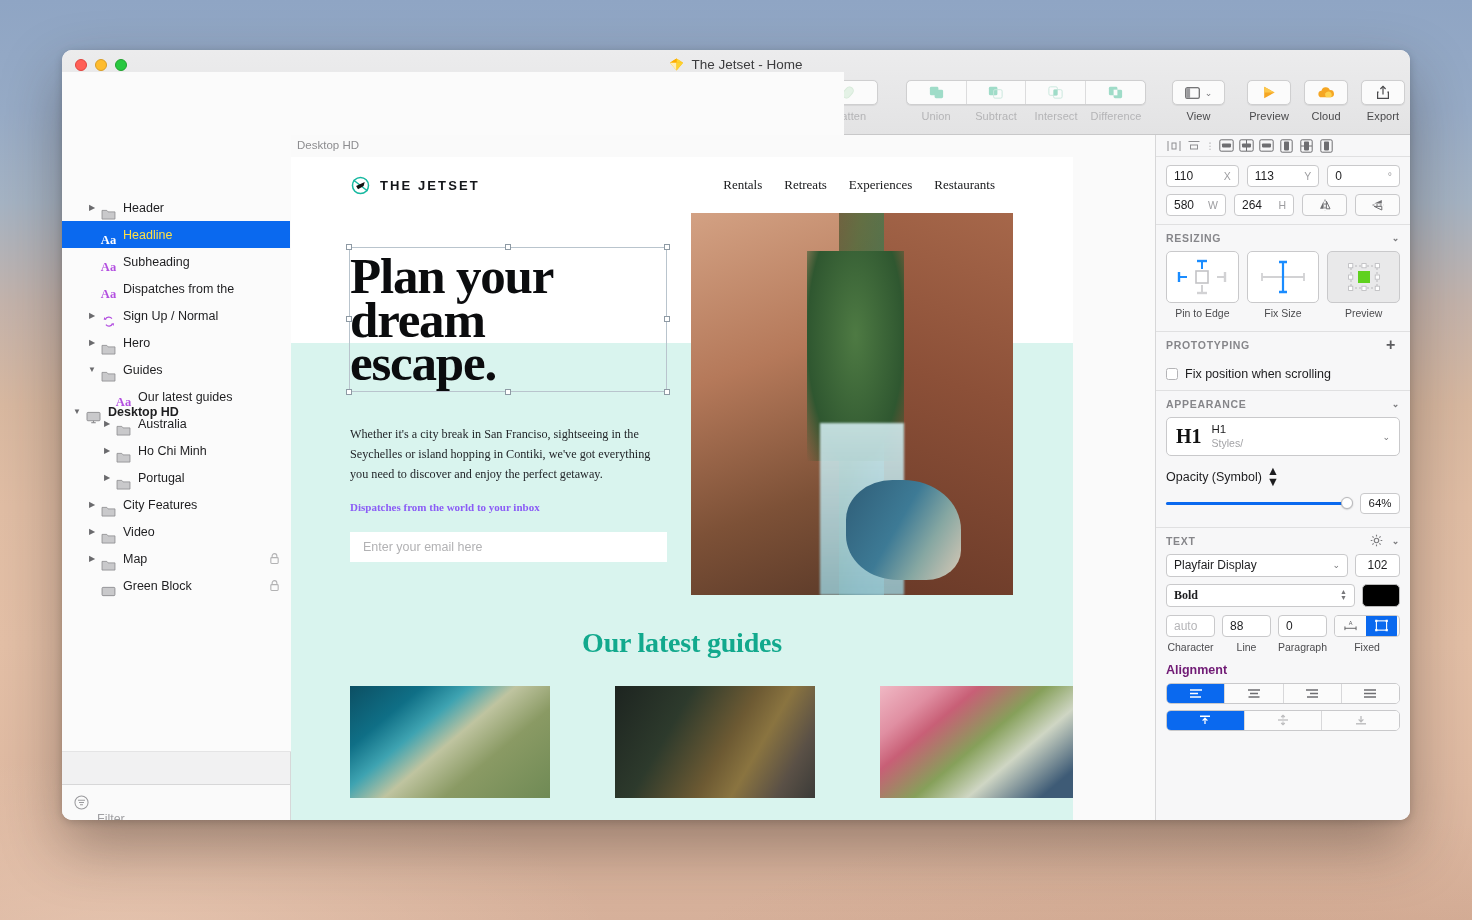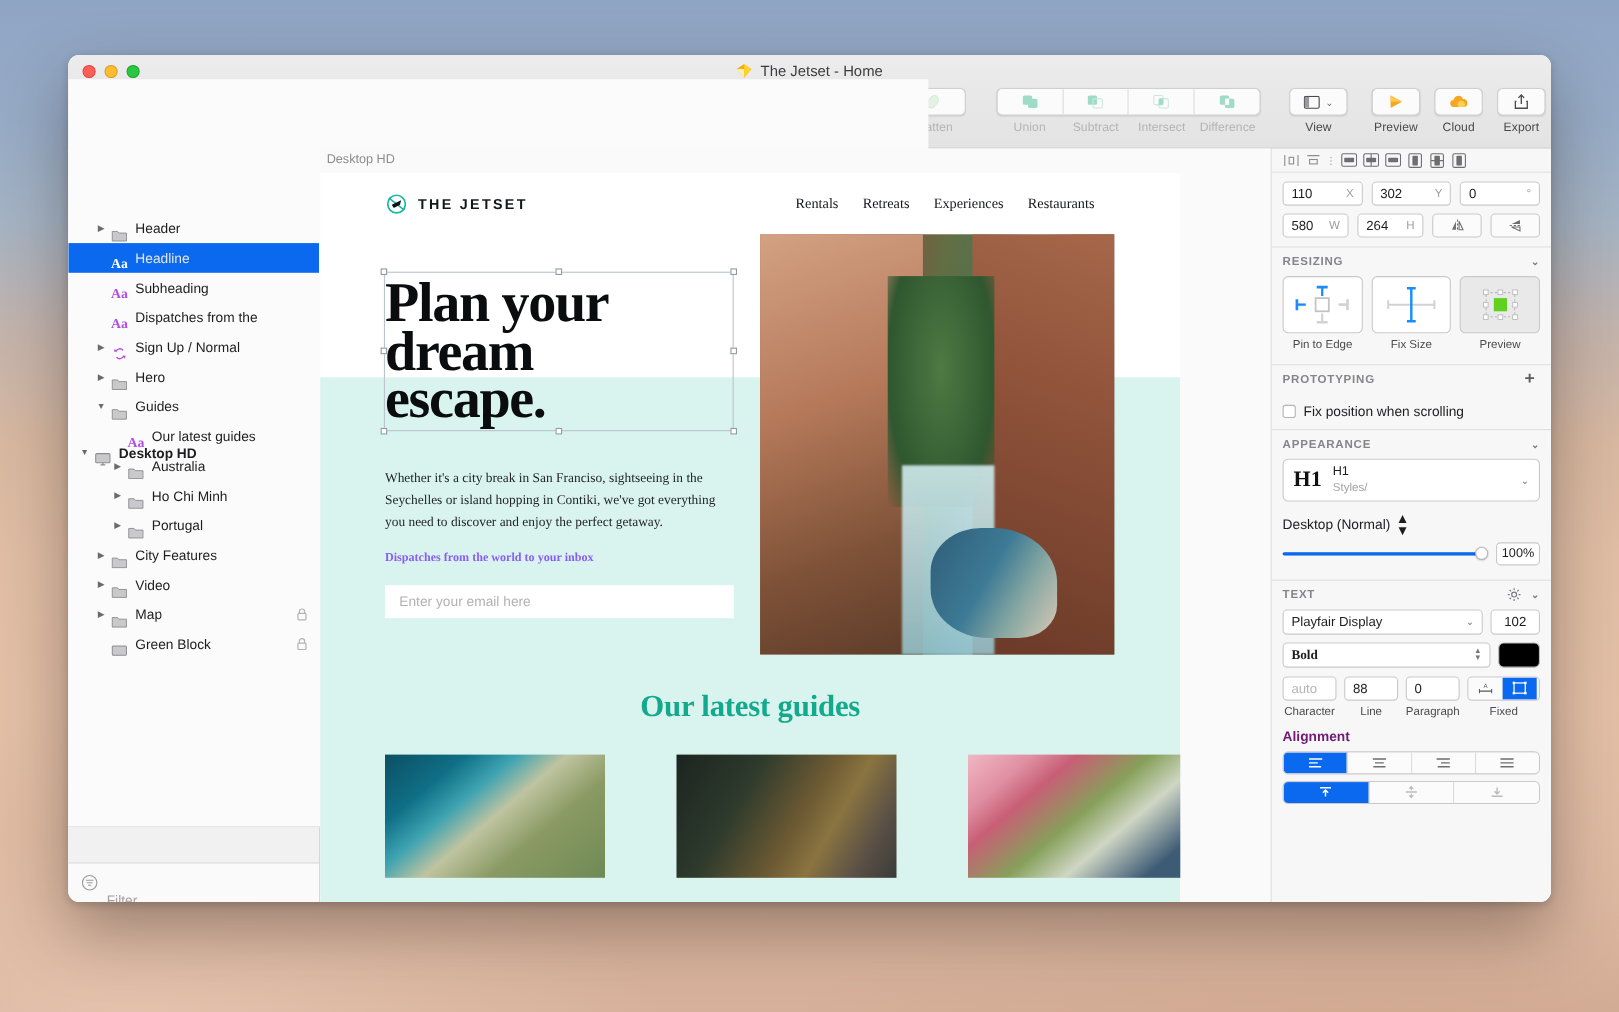--- a/index.html
+++ b/index.html
@@ -88,21 +88,21 @@
     border-bottom:1px solid #dcdcde;
   }
   .page-row .chev{margin-left:4px;}
   .layers{ flex:1; overflow:hidden; background:#f1f1f2; }
   .lrow{
     height:27px; display:flex; align-items:center; font-size:12.5px; color:#1e1e20;
     padding-right:10px; position:relative;
   }
   .lrow.artboard{ background:#fbfbfb; font-weight:700; border-bottom:1px solid #e4e4e5;}
   .lrow.sel{ background:#0a69ef; color:#fff; }
-  .lrow.sel .ltxt{ color:#e5e5e5; }
+  .lrow.sel .ltxt{ color:#fde047; }
   .disc{ width:14px; text-align:center; font-size:8px; color:#6a6a6d; flex:0 0 14px;}
   .disc.empty{ visibility:hidden; }
   .licon{ width:19px; flex:0 0 19px; display:flex;align-items:center;justify-content:center;margin-top:12px; }
   .ltxt{ margin-left:5px; white-space:nowrap; overflow:hidden; text-overflow:ellipsis; }
   .lock{ margin-left:auto; opacity:.55; }
   .aa{ font-family:"Liberation Serif",serif; font-size:12.5px; font-weight:700; color:#b34fe0;}
   .lrow.sel .aa{ color:#fff; }
   .filterbar{
     height:36px; border-top:1px solid #d7d7d8; background:#fafafa;
     display:flex;align-items:center; gap:8px; padding:0 12px; flex:0 0 36px;
@@ -785,21 +785,21 @@
         </div>
       </div>
 
       <div class="sect">
         <div class="frow">
           <div class="fld">
             <span>110</span>
             <span class="u">X</span>
           </div>
           <div class="fld">
-            <span>302</span>
+            <span>113</span>
             <span class="u">Y</span>
           </div>
           <div class="fld">
             <span>0</span>
             <span class="u">°</span>
           </div>
         </div>
         <div class="frow" style="margin-bottom:0;">
           <div class="fld">
             <span>580</span>
@@ -902,29 +902,29 @@
         </div>
         <div class="stylebox">
           <span class="h1g">H1</span>
           <span class="stn">
             <b>H1</b>
             <i>Styles/</i>
           </span>
           <span class="chev" style="margin-left:auto;">⌄</span>
         </div>
         <div class="oprow">
-          <span>Desktop (Normal)</span>
+          <span>Opacity (Symbol)</span>
           <span class="stepper">▲<br>▼</span>
         </div>
         <div class="sliderow">
           <div class="track">
             <div class="fill"></div>
               <div class="knob"></div>
           </div>
-          <div class="pctbox">100%</div>
+          <div class="pctbox">64%</div>
         </div>
       </div>
 
       <div>
         <div class="hdr">
           <span>TEXT</span>
           <span class="sp"></span>
           <svg width="13" height="13" viewBox="0 0 14 14">
             <circle cx="7" cy="7" r="2.4" fill="none" stroke="#7a7a7d" stroke-width="1.2"></circle>
             <path d="M7 .8v1.8M7 11.4v1.8M.8 7h1.8M11.4 7h1.8M2.6 2.6l1.3 1.3M10.1 10.1l1.3 1.3M11.4 2.6l-1.3 1.3M3.9 10.1l-1.3 1.3" stroke="#7a7a7d" stroke-width="1.2"></path>

